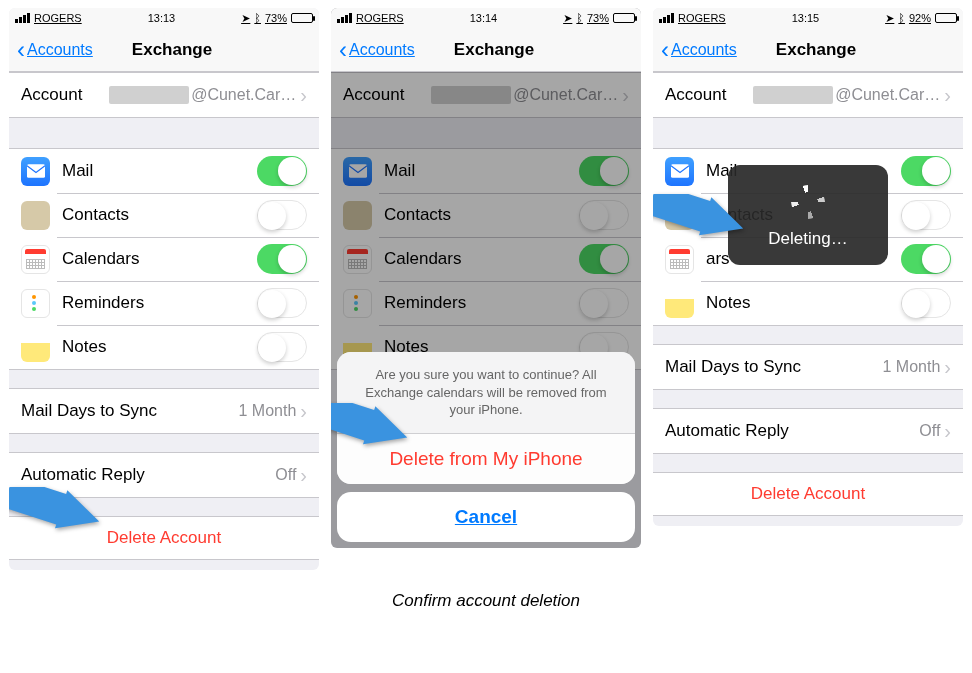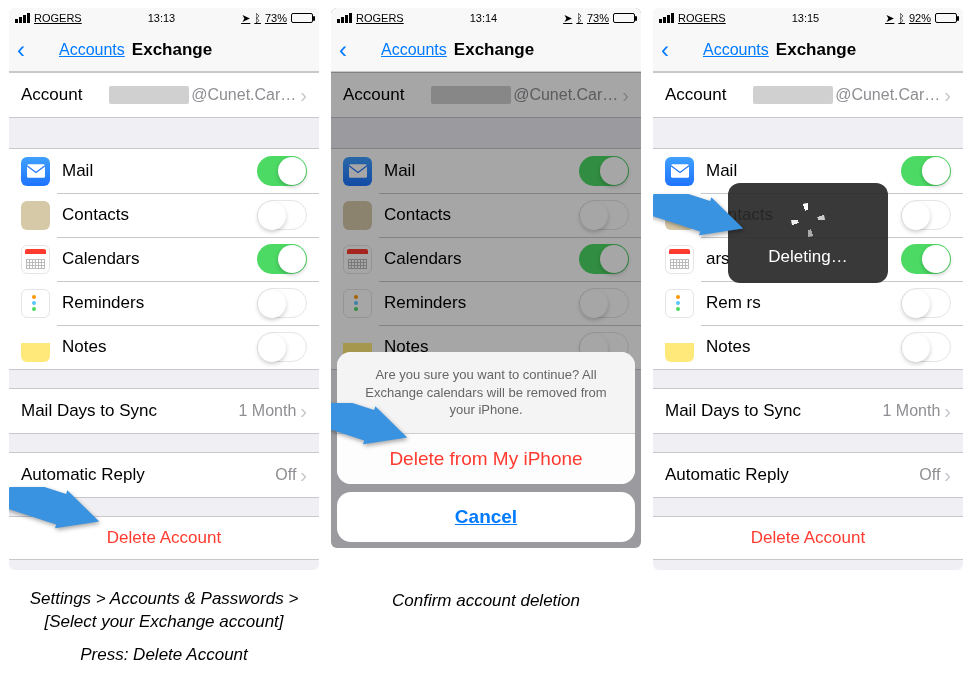--- a/index.html
+++ b/index.html
@@ -76,21 +76,21 @@
   .nav-back {
     position: absolute;
     left: 8px;
     color: #007aff;
     display: flex;
     align-items: center;
     font-size: 16px;
     cursor: pointer;
   }
   .nav-back .chev { font-size: 24px; line-height: 1; margin-right: 2px; font-weight: 300; }
-  .nav-back .txt { text-decoration: underline; margin-left: 32px; }
+  .nav-back .txt { text-decoration: underline; }
   .nav-title { font-weight: 700; font-size: 17px; padding-left: 16px; }
 
   
   .group { border-top: 1px solid #c8c7cc; border-bottom: 1px solid #c8c7cc; background:#fff;}
   .gap { height: 30px; }
   .gap-sm { height: 18px; }
   .row {
     display: flex;
     align-items: center;
     height: 44px;
@@ -359,24 +359,20 @@
       <div class="gap-sm"></div>
       <div class="delete-row">Delete Account</div>
       <div style="height:10px"></div>
 
       <div class="arrow" style="left:-6px; bottom:24px;">
         <svg width="100" height="56">
             <polygon points="0,4 56,4 56,0 96,20 56,40 56,36 0,36" fill="#3a93e0" transform="rotate(18 50 28)"></polygon>
           </svg>
       </div>
     </div>
-    <div class="caption">
-      <span>Settings &gt; Accounts &amp; Passwords &gt; [Select your Exchange account]</span>
-      <span class="second">Press: Delete Account</span>
-    </div>
   </div>
 
   <div class="col">
     <div class="phone dimmed" style="height:540px;">
       <div class="dim-overlay"></div>
 
       <div class="status-bar">
         <div class="status-left">
           <span class="signal-dots">
               <span></span>
@@ -549,40 +545,20 @@
             </span>
         </div>
         <div class="row">
           <span class="app-icon cal-icon"></span>
           <span class="label">ars</span>
           <span class="toggle on">
               <span class="knob"></span>
             </span>
         </div>
         <div class="row">
-          <span class="app-icon rem-icon">
-              <span>
-                <i style="background:#ff9500"></i>
-                <b></b>
-              </span>
-              <span>
-                <i style="background:#5ac8fa"></i>
-                <b></b>
-              </span>
-              <span>
-                <i style="background:#4cd964"></i>
-                <b></b>
-              </span>
-            </span>
-          <span class="label">Rem          rs</span>
-          <span class="toggle off">
-              <span class="knob"></span>
-            </span>
-        </div>
-        <div class="row">
           <span class="app-icon notes-icon"></span>
           <span class="label">Notes</span>
           <span class="toggle off">
               <span class="knob"></span>
             </span>
         </div>
       </div>
       <div class="gap-sm"></div>
       <div class="group">
         <div class="row">

